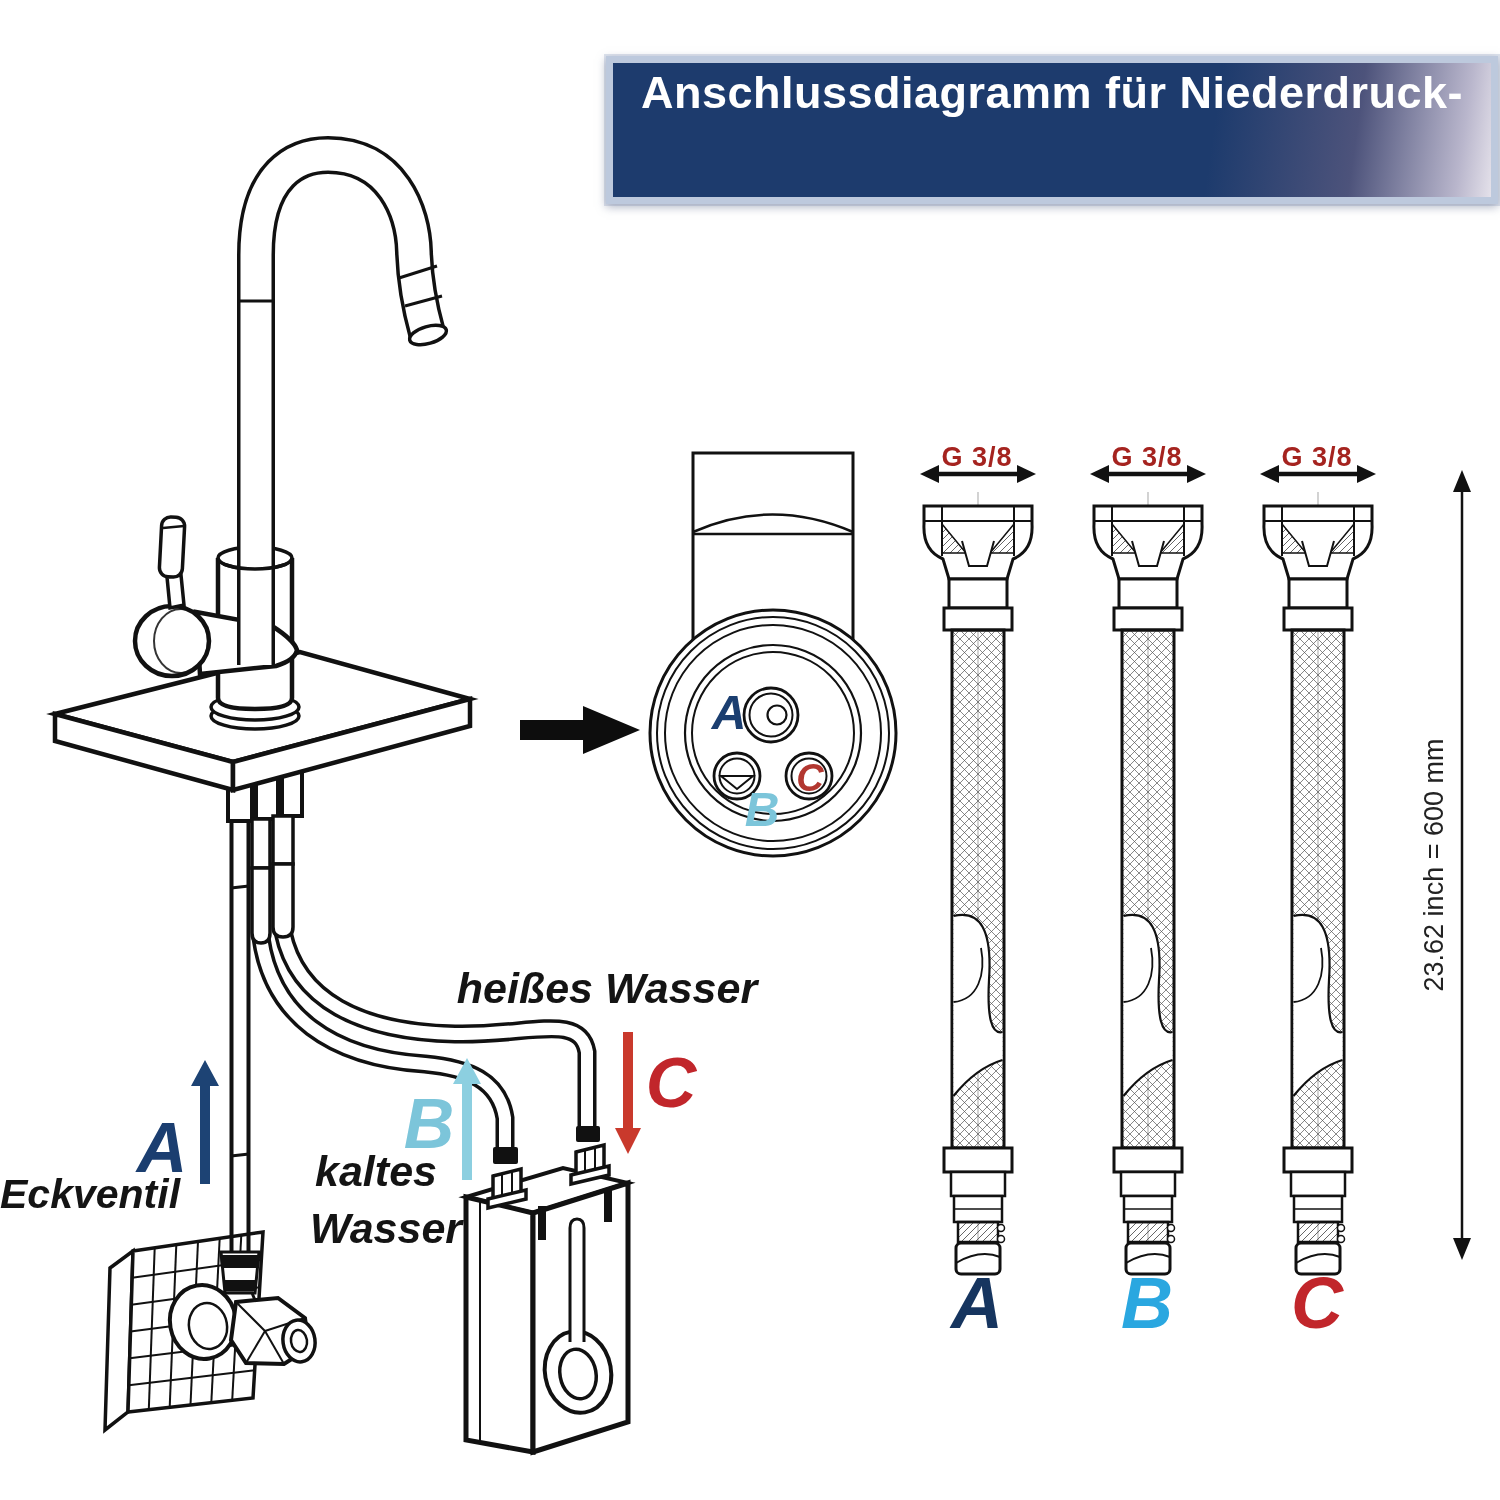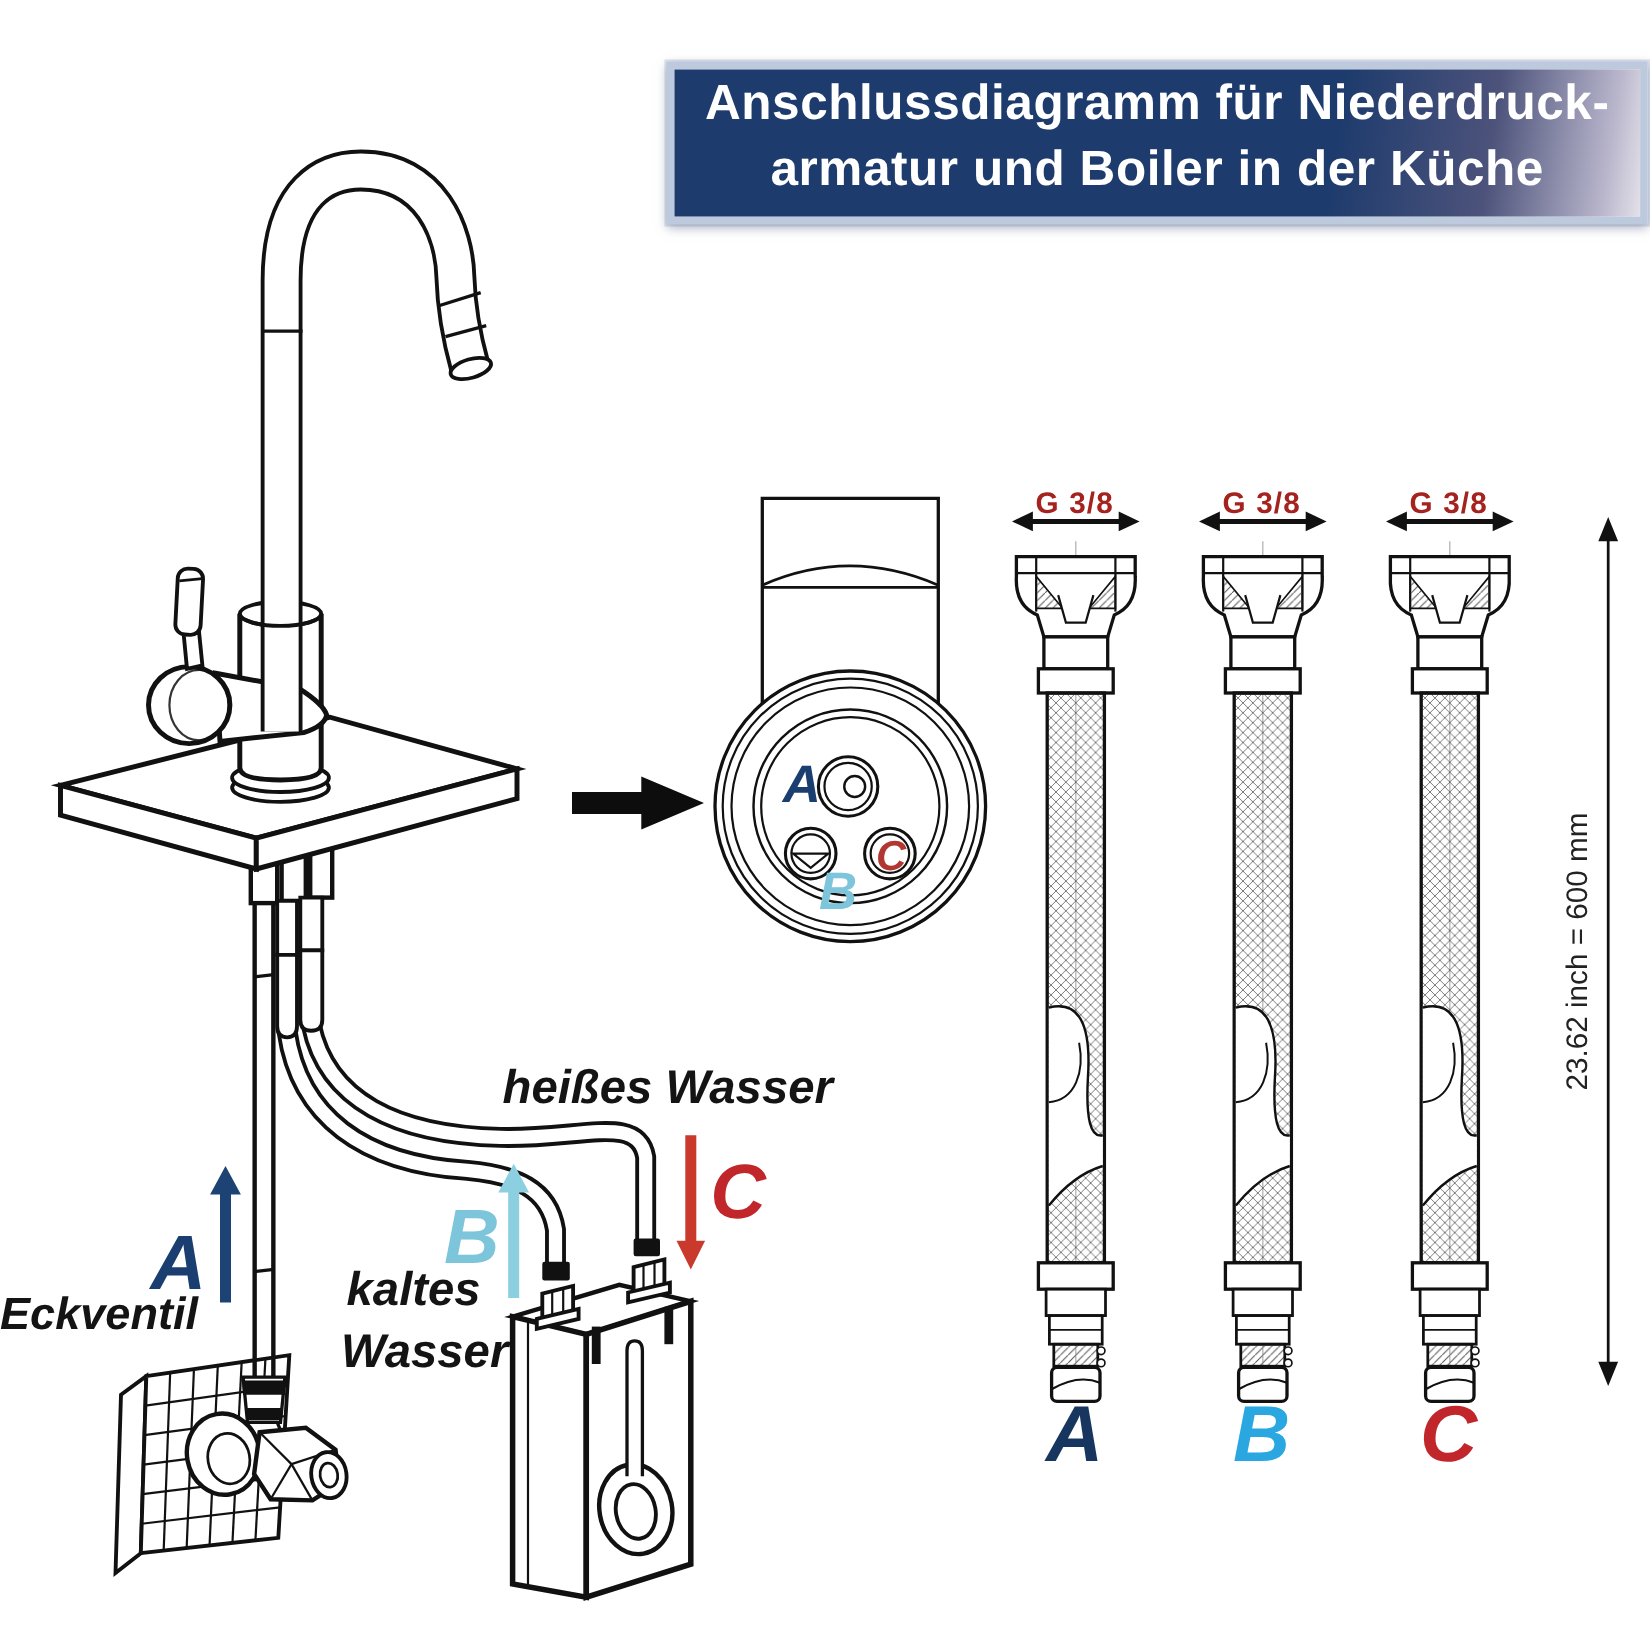--- a/index.html
+++ b/index.html
@@ -260,16 +260,15 @@
       <line x1="1462" y1="484" x2="1462" y2="1246" stroke="#111" stroke-width="2.5"></line>
       <path d="M 1462,470 L 1453,492 L 1471,492 Z" fill="#111"></path>
       <path d="M 1462,1260 L 1453,1238 L 1471,1238 Z" fill="#111"></path>
       <text transform="translate(1443,865) rotate(-90)" text-anchor="middle" font-size="27" fill="#222">23.62 inch = 600 mm</text>
     </g>
   </svg>
 
   
   <div class="banner">
     <div class="line">Anschlussdiagramm für Niederdruck-</div>
-    <div class="line">armatur und Boiler in der Küche</div>
   </div>
 
 </div>
 
 </body></html>

